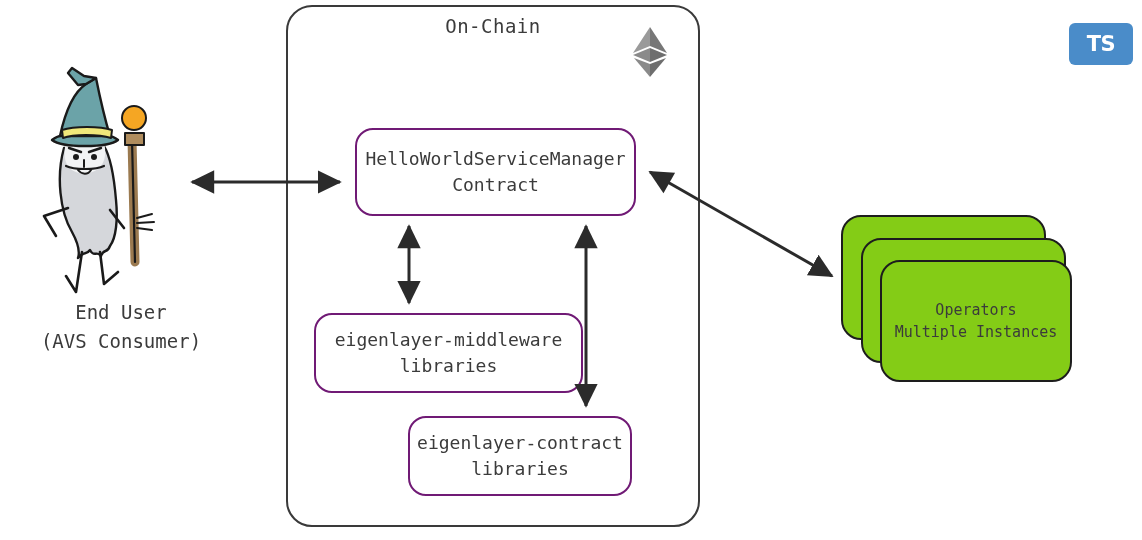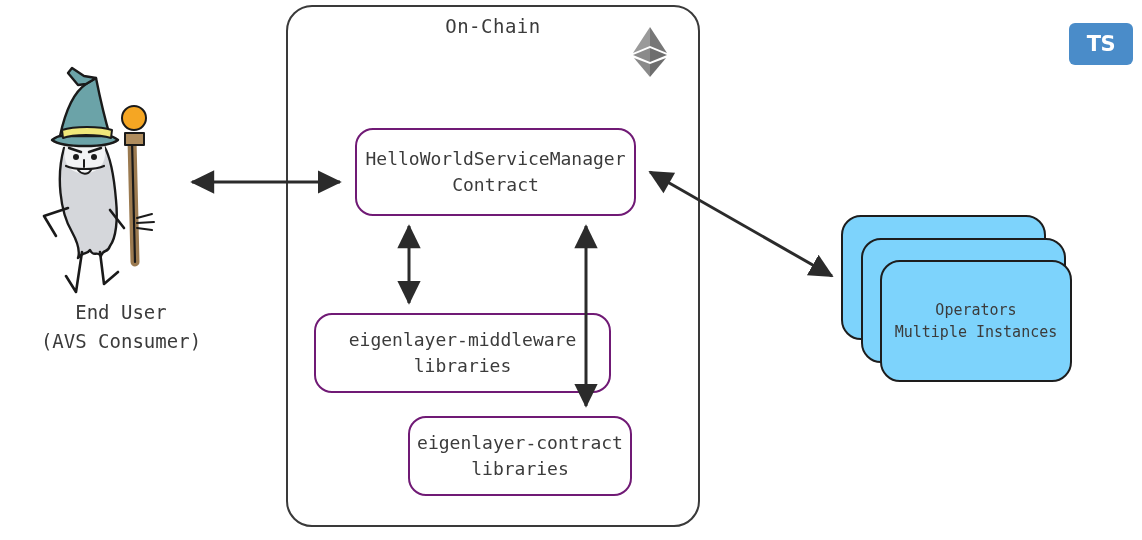--- a/index.html
+++ b/index.html
@@ -48,29 +48,29 @@
     display: flex;
     align-items: center;
     justify-content: center;
     text-align: center;
     color: #3b3b3b;
     font-size: 18px;
     line-height: 1.45;
     white-space: pre-line;
   }
   #node-servicemanager { left: 355px; top: 128px; width: 281px; height: 88px; }
-  #node-middleware     { left: 314px; top: 313px; width: 297px; height: 80px; }
+  #node-middleware     { left: 314px; top: 313px; width: 269px; height: 80px; }
   #node-contractlibs   { left: 408px; top: 416px; width: 224px; height: 80px; }
 
   
   .op-card {
     position: absolute;
     border: 2px solid #1d1d1d;
     border-radius: 20px;
-    background: #7dd3fc;
+    background: #84cc16;
     box-sizing: border-box;
   }
   #op-card-back  { left: 841px; top: 215px; width: 205px; height: 125px; }
   #op-card-mid   { left: 861px; top: 238px; width: 205px; height: 125px; }
   #op-card-front { left: 880px; top: 260px; width: 192px; height: 122px;
                    display: flex; align-items: center; justify-content: center; }
   #op-card-front .op-label {
     text-align: center;
     font-size: 15px;
     color: #3b3b3b;

